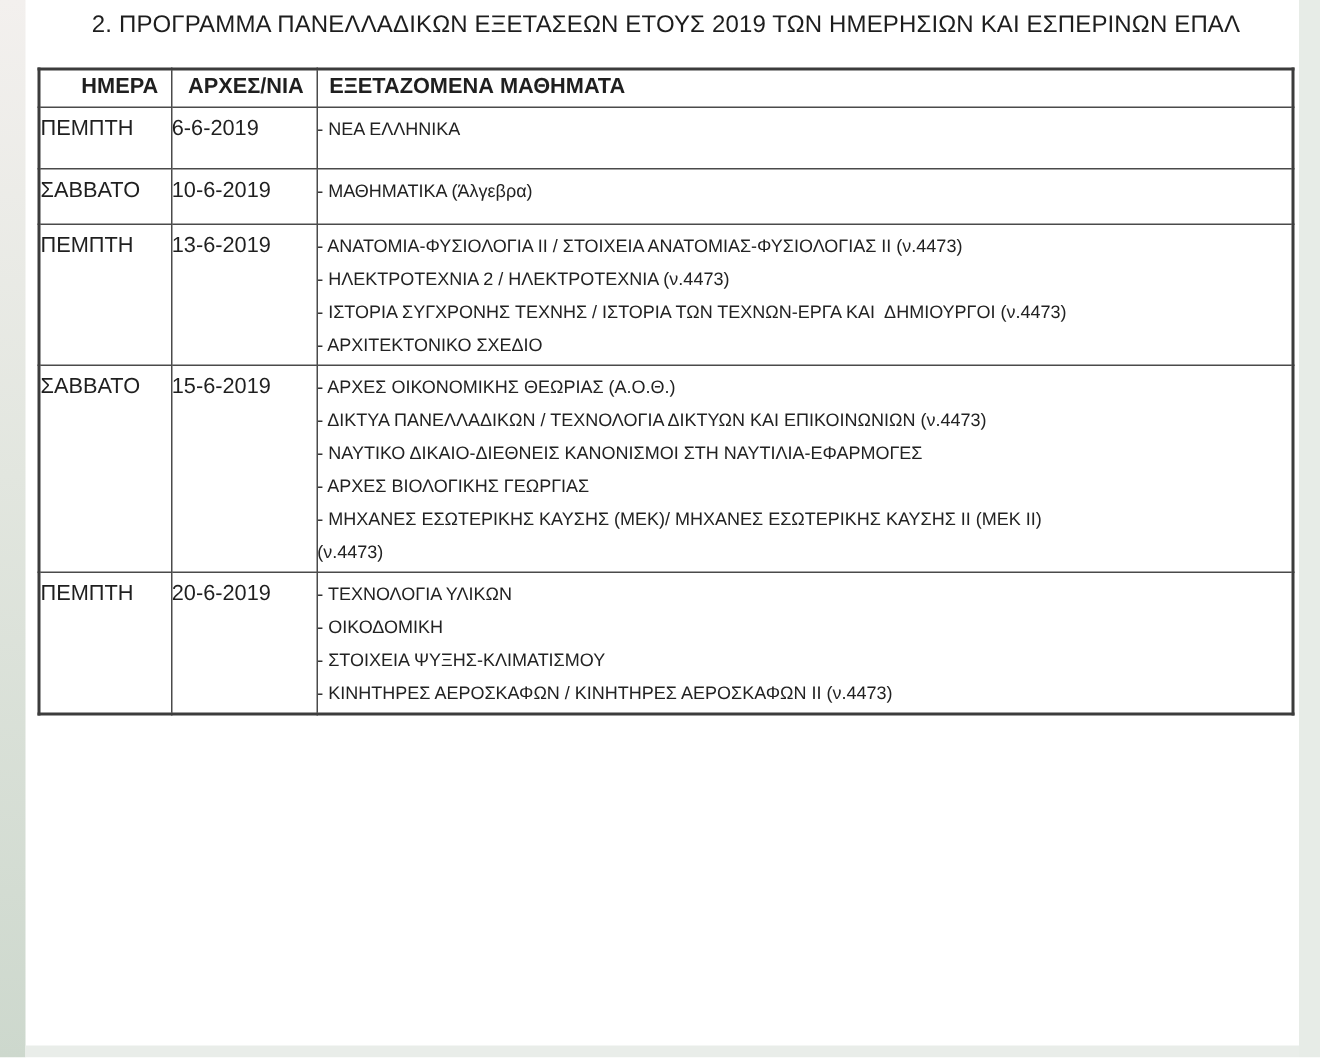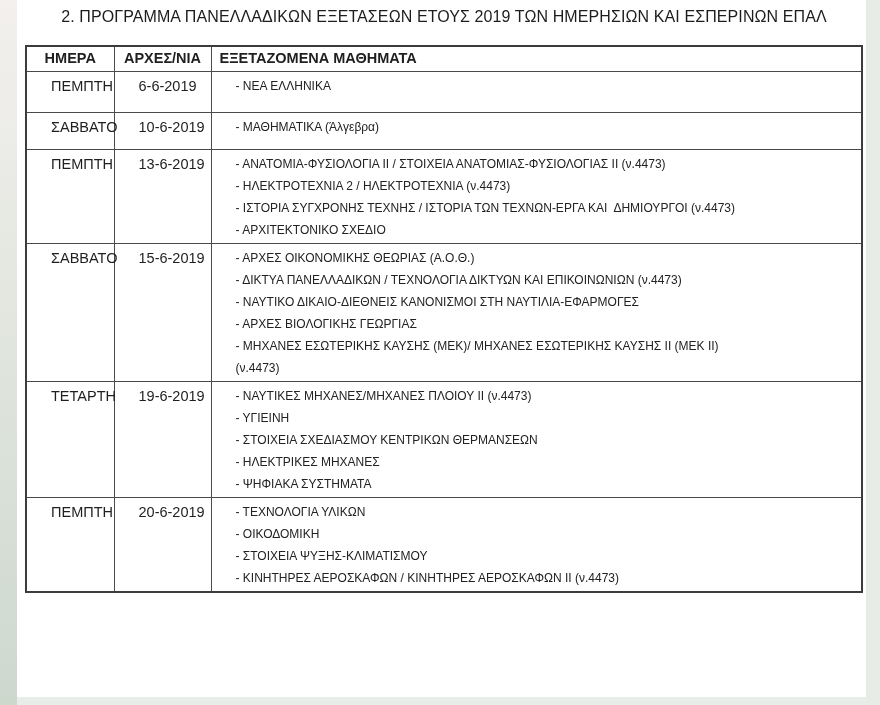--- a/index.html
+++ b/index.html
@@ -44,27 +44,27 @@
     vertical-align: top;
     color: #1f1f1f;
   }
   col.c-day  { width: 88px; }
   col.c-date { width: 97px; }
   thead tr { height: 25px; }
   th {
     font-size: 14.5px;
     font-weight: bold;
     padding: 3px 8px 2px 8px;
-    text-align: center;
+    text-align: right;
     white-space: nowrap;
   }
   th.h-sub { text-align: left; }
   td {
     font-size: 14.5px;
-    padding: 3px 6px 2px 24px;
+    padding: 3px 6px 2px 0;
     line-height: 22px;
   }
   td.cell-day, td.cell-date { white-space: nowrap; }
   .sline {
     white-space: pre-wrap;
     line-height: 22px;
     font-size: 12px;
     color: #222222;
   }
   tr.r0 { height: 41px; }
@@ -127,31 +127,20 @@
       <td class="cell-date">15-6-2019</td>
       <td>
         <div class="sline">- ΑΡΧΕΣ ΟΙΚΟΝΟΜΙΚΗΣ ΘΕΩΡΙΑΣ (Α.Ο.Θ.)</div>
         <div class="sline">- ΔΙΚΤΥΑ ΠΑΝΕΛΛΑΔΙΚΩΝ / ΤΕΧΝΟΛΟΓΙΑ ΔΙΚΤΥΩΝ ΚΑΙ ΕΠΙΚΟΙΝΩΝΙΩΝ (ν.4473)</div>
         <div class="sline">- ΝΑΥΤΙΚΟ ΔΙΚΑΙΟ-ΔΙΕΘΝΕΙΣ ΚΑΝΟΝΙΣΜΟΙ ΣΤΗ ΝΑΥΤΙΛΙΑ-ΕΦΑΡΜΟΓΕΣ</div>
         <div class="sline">- ΑΡΧΕΣ ΒΙΟΛΟΓΙΚΗΣ ΓΕΩΡΓΙΑΣ</div>
         <div class="sline">- ΜΗΧΑΝΕΣ ΕΣΩΤΕΡΙΚΗΣ ΚΑΥΣΗΣ (ΜΕΚ)/ ΜΗΧΑΝΕΣ ΕΣΩΤΕΡΙΚΗΣ ΚΑΥΣΗΣ ΙΙ (ΜΕΚ ΙΙ)
 (ν.4473)</div>
       </td>
     </tr>
-    <tr class="r5">
-      <td class="cell-day">ΤΕΤΑΡΤΗ</td>
-      <td class="cell-date">19-6-2019</td>
-      <td>
-        <div class="sline">- ΝΑΥΤΙΚΕΣ ΜΗΧΑΝΕΣ/ΜΗΧΑΝΕΣ ΠΛΟΙΟΥ ΙΙ (ν.4473)</div>
-        <div class="sline">- ΥΓΙΕΙΝΗ</div>
-        <div class="sline">- ΣΤΟΙΧΕΙΑ ΣΧΕΔΙΑΣΜΟΥ ΚΕΝΤΡΙΚΩΝ ΘΕΡΜΑΝΣΕΩΝ</div>
-        <div class="sline">- ΗΛΕΚΤΡΙΚΕΣ ΜΗΧΑΝΕΣ</div>
-        <div class="sline">- ΨΗΦΙΑΚΑ ΣΥΣΤΗΜΑΤΑ</div>
-      </td>
-    </tr>
     <tr class="r6">
       <td class="cell-day">ΠΕΜΠΤΗ</td>
       <td class="cell-date">20-6-2019</td>
       <td>
         <div class="sline">- ΤΕΧΝΟΛΟΓΙΑ ΥΛΙΚΩΝ</div>
         <div class="sline">- ΟΙΚΟΔΟΜΙΚΗ</div>
         <div class="sline">- ΣΤΟΙΧΕΙΑ ΨΥΞΗΣ-ΚΛΙΜΑΤΙΣΜΟΥ</div>
         <div class="sline">- ΚΙΝΗΤΗΡΕΣ ΑΕΡΟΣΚΑΦΩΝ / ΚΙΝΗΤΗΡΕΣ ΑΕΡΟΣΚΑΦΩΝ ΙΙ (ν.4473)</div>
       </td>
     </tr>

